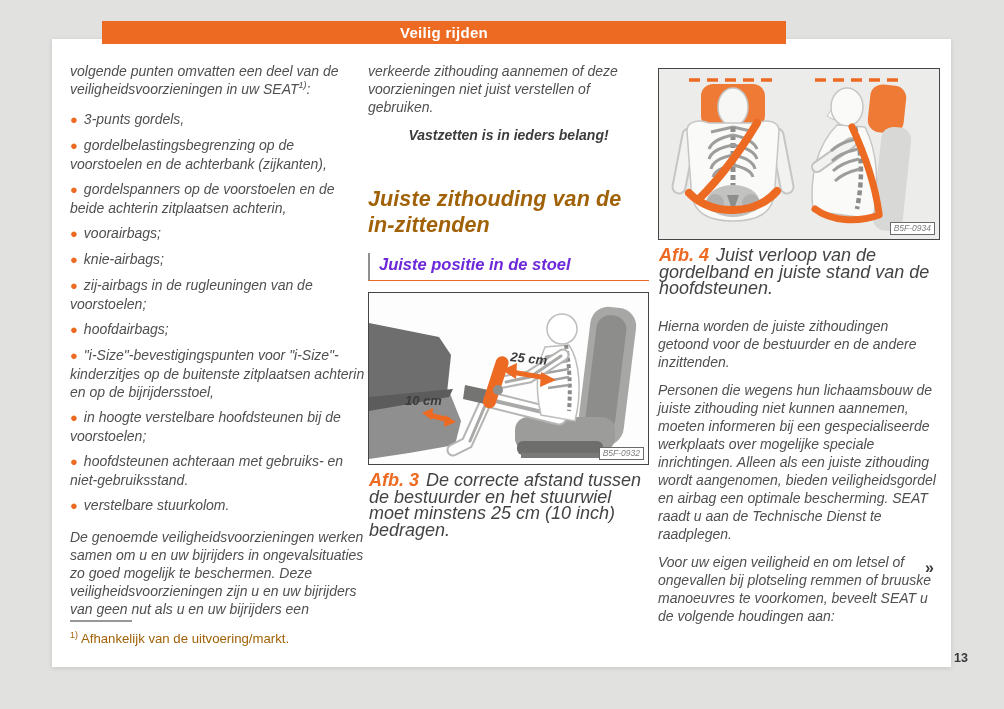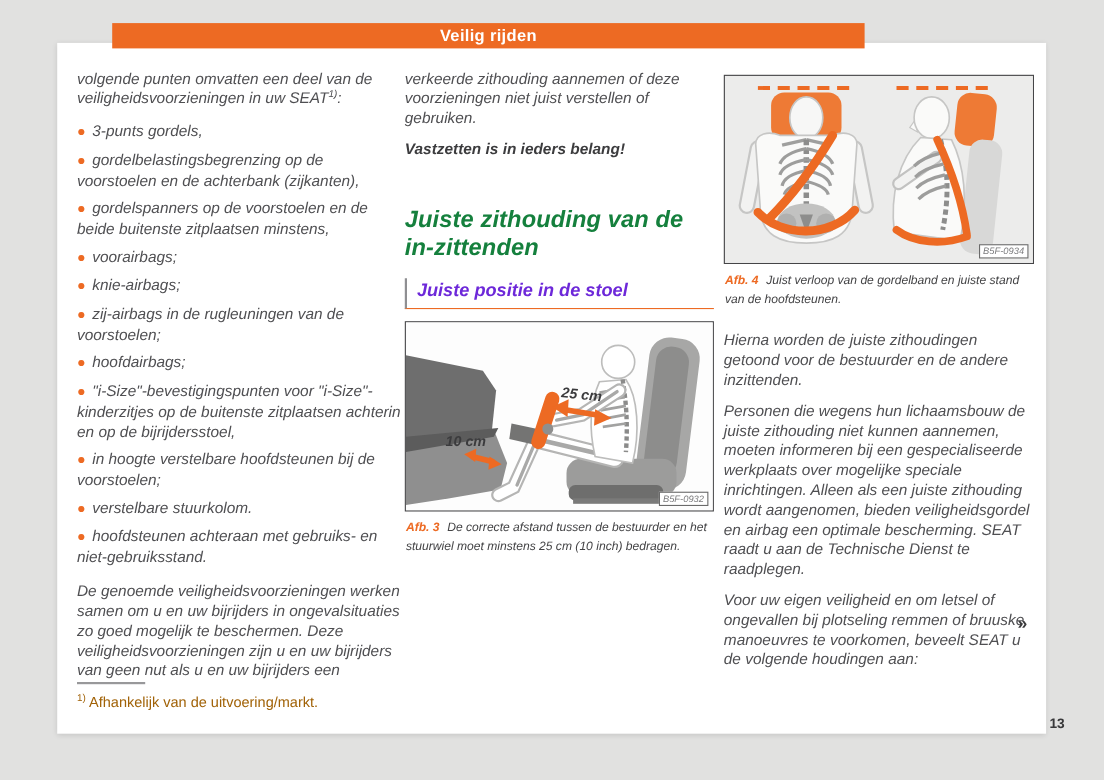--- a/index.html
+++ b/index.html
@@ -22,42 +22,42 @@
   .col-mid   { left:368px; width:281px; }
   .col-right { left:658px; width:282px; }
   .col p { margin:0 0 10px 0; }
   sup { font-size:9px; vertical-align:super; line-height:0; }
 
   ul.features { list-style:none; margin:2px 0 6px 0; padding:0; }
   ul.features li { margin:0 0 7px 0; }
   .dot { color:#ED6A23; margin-right:6px; font-size:13px; }
 
   .intro-p { margin-bottom:12px !important; }
-  .bold-note { font-weight:bold; color:#3c3c3e; margin-top:2px !important; }
+  .bold-note { font-weight:bold; color:#3c3c3e; margin-top:2px !important;text-align:center; }
   .section-heading {
-    color:#15803d; font-weight:bold; font-size:21.5px; line-height:26px;
+    color:#a16207; font-weight:bold; font-size:21.5px; line-height:26px;
     margin-top:42px; letter-spacing:0.1px;
   }
   .subsection-heading {
     margin-top:15px; border-left:2px solid #8f8f92; border-bottom:1.5px solid #ED6A23;
     padding:2px 0 7px 9px; font-weight:bold; font-size:16.5px; color:#6d28d9;
   }
   .outro { margin-top:13px !important; }
 
   .figure { margin-top:11px; }
   .fig-image {
     position:relative; border:1px solid #454547; background:#fdfdfd; overflow:hidden;
   }
   .fig-image.gray { background:#ececeb; }
   .fig-image svg { display:block; }
   .fig-code {
     position:absolute; right:4px; bottom:4px; border:1px solid #6a6a6a;
     background:#ffffff; color:#7c7c7e; font-size:8.5px; line-height:11px; padding:0 3px;
   }
-  .fig-caption { padding:7px 2px 8px 1px; font-size:11px; line-height:16.5px; color:#434345; }
+  .fig-caption { padding:7px 2px 8px 1px; font-size:18px; line-height:16.5px; color:#434345; }
   .fig-label { color:#ED6A23; font-weight:bold; margin-right:7px; }
 
   .footnote-block { position:absolute; left:70px; top:620px; width:320px; }
   .footnote-rule { width:62px; height:2px; background:#98989a; margin-bottom:9px; }
   .footnote-text { font-size:13.2px; color:#a16207; }
 
   .page-number {
     position:absolute; left:954px; top:651px; font-size:12.5px; font-weight:bold; color:#38383a;
   }
   .continuation-mark {
@@ -72,29 +72,29 @@
 
   <div class="header-bar">
     <span>Veilig rijden</span>
   </div>
 
   <div class="col col-left">
     <p class="intro-p"><span>volgende punten omvatten een deel van de veiligheidsvoorzieningen in uw SEAT</span><sup>1)</sup><span>:</span></p>
     <ul class="features">
       <li><span class="dot">●</span><span>3-punts gordels,</span></li>
       <li><span class="dot">●</span><span>gordelbelastingsbegrenzing op de voorstoelen en de achterbank (zijkanten),</span></li>
-      <li><span class="dot">●</span><span>gordelspanners op de voorstoelen en de beide buitenste zitplaatsen minstens,</span></li>
+      <li><span class="dot">●</span><span>gordelspanners op de voorstoelen en de beide achterin zitplaatsen achterin,</span></li>
       <li><span class="dot">●</span><span>voorairbags;</span></li>
       <li><span class="dot">●</span><span>knie-airbags;</span></li>
       <li><span class="dot">●</span><span>zij-airbags in de rugleuningen van de voorstoelen;</span></li>
       <li><span class="dot">●</span><span>hoofdairbags;</span></li>
       <li><span class="dot">●</span><span>"i-Size"-bevestigingspunten voor "i-Size"-kinderzitjes op de buitenste zitplaatsen achterin en op de bijrijdersstoel,</span></li>
       <li><span class="dot">●</span><span>in hoogte verstelbare hoofdsteunen bij de voorstoelen;</span></li>
+      <li><span class="dot">●</span><span>hoofdsteunen achteraan met gebruiks- en niet-gebruiksstand.</span></li>
       <li><span class="dot">●</span><span>verstelbare stuurkolom.</span></li>
-      <li><span class="dot">●</span><span>hoofdsteunen achteraan met gebruiks- en niet-gebruiksstand.</span></li>
     </ul>
     <p class="outro">De genoemde veiligheidsvoorzieningen werken samen om u en uw bijrijders in ongevalsituaties zo goed mogelijk te beschermen. Deze veiligheidsvoorzieningen zijn u en uw bijrijders van geen nut als u en uw bijrijders een</p>
   </div>
 
   <div class="col col-mid">
     <p>verkeerde zithouding aannemen of deze voorzieningen niet juist verstellen of gebruiken.</p>
     <p class="bold-note">Vastzetten is in ieders belang!</p>
     <div class="section-heading">Juiste zithouding van de in-zittenden</div>
     <div class="subsection-heading">Juiste positie in de stoel</div>
 

